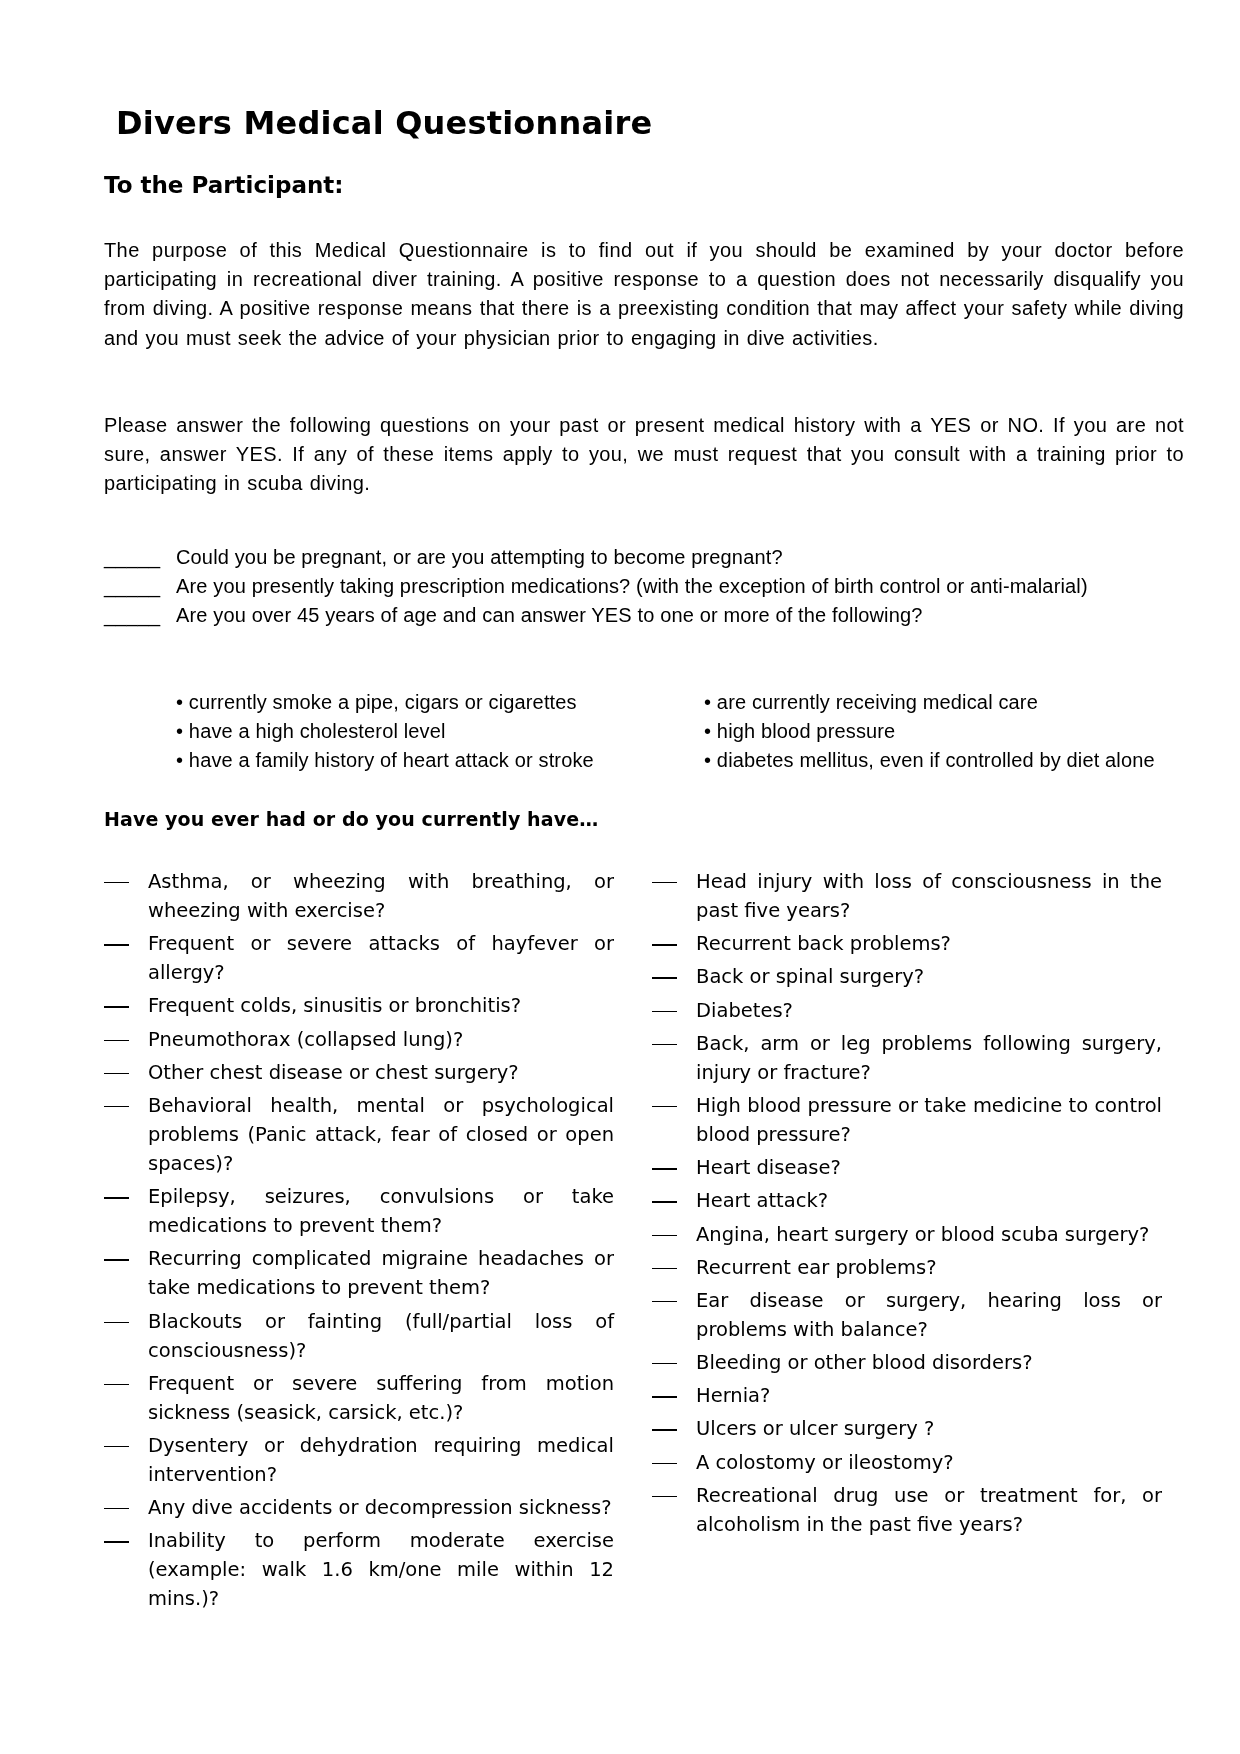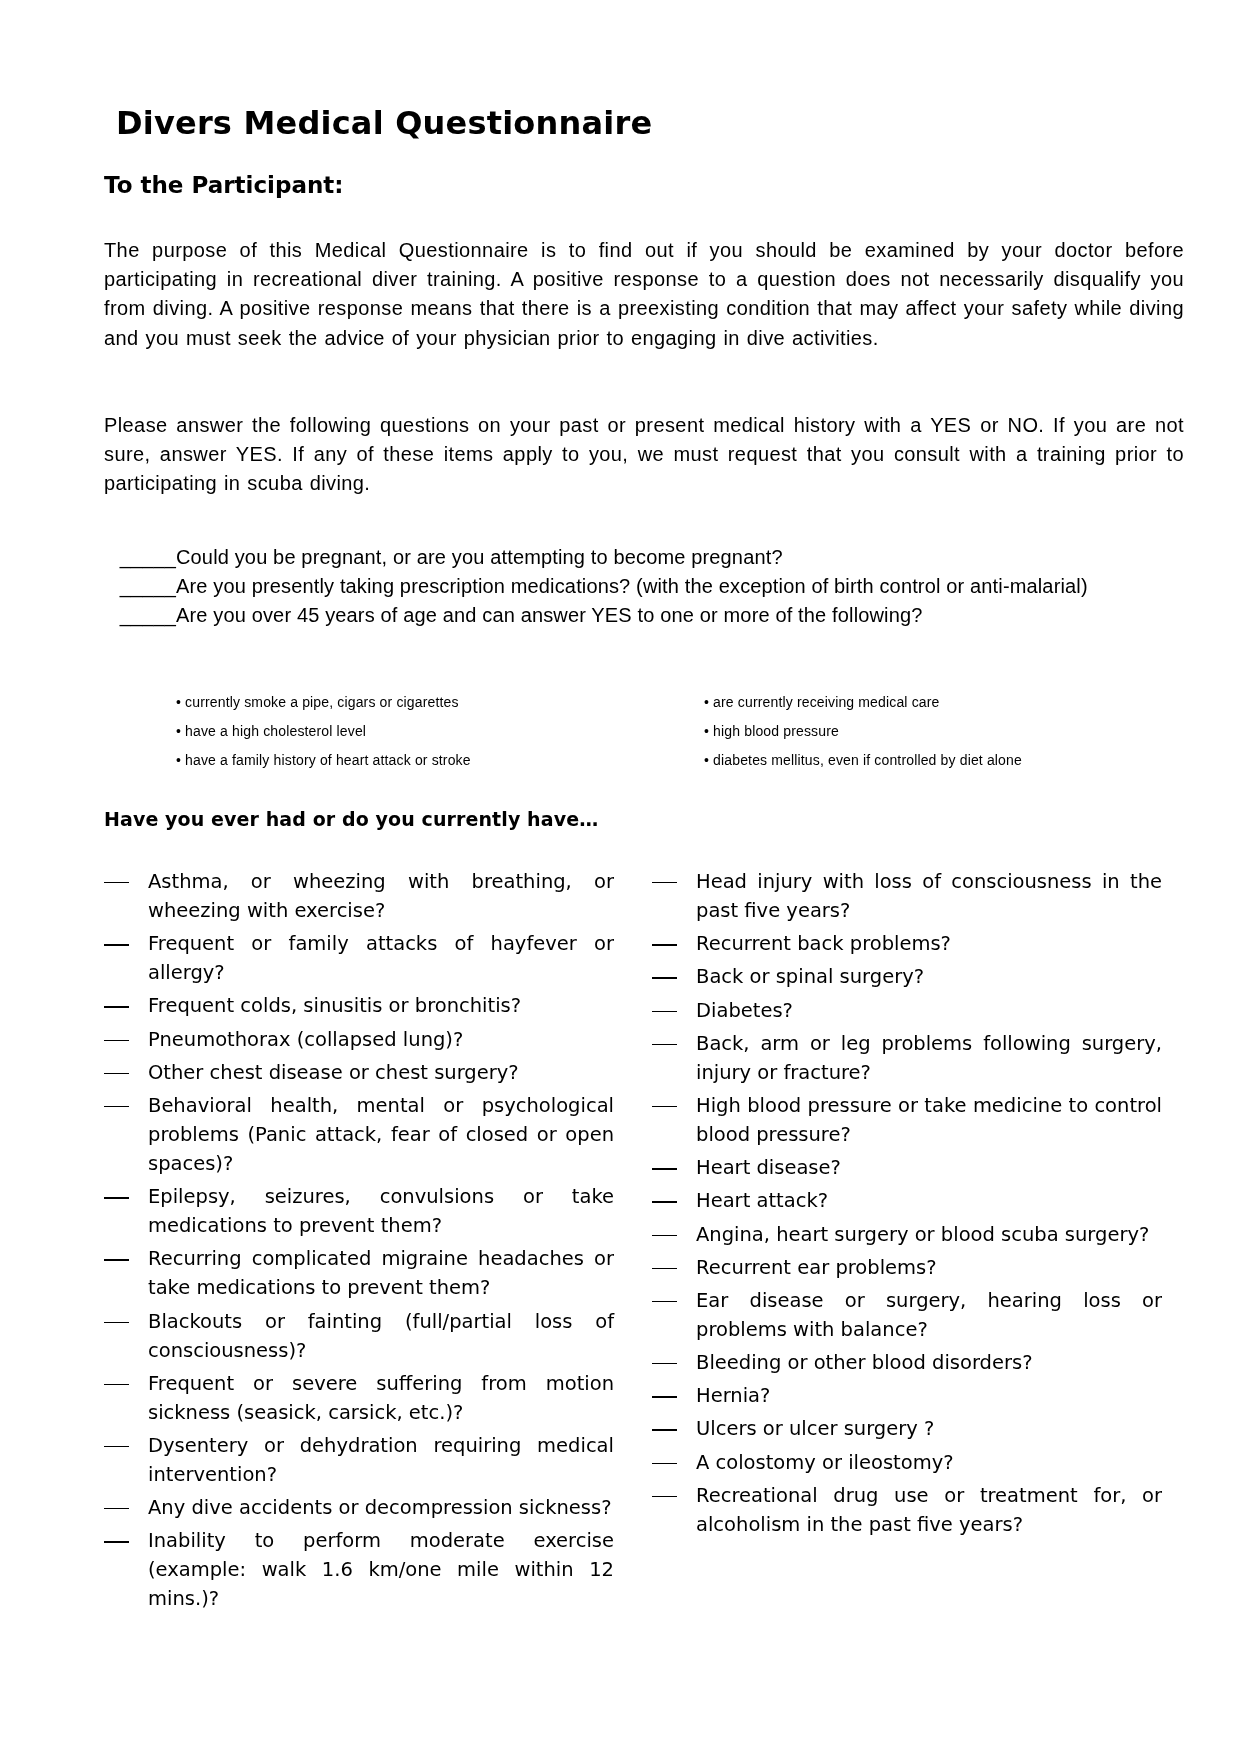--- a/index.html
+++ b/index.html
@@ -65,34 +65,33 @@
       letter-spacing: 0.15px;
     }
     .tq {
       display: flex;
       align-items: flex-start;
     }
     .tq-blank {
       width: 72px;
       flex: 0 0 72px;
       white-space: nowrap;
-      text-align: right;
     }
     .tq-text {
       flex: 1;
     }
 
     .bullets {
       position: absolute;
       top: 688px;
       left: 72px;
       width: 1008px;
       display: flex;
       font-family: "Liberation Sans", sans-serif;
-      font-size: 14px;
+      font-size: 20px;
       line-height: 29px;
       letter-spacing: 0.15px;
     }
     .bcol-left { width: 528px; }
     .bcol-right { width: 480px; }
     .bullet-item { display: block; }
 
     .have-heading {
       position: absolute;
       top: 808px;
@@ -186,21 +185,21 @@
   <h3 class="have-heading">Have you ever had or do you currently have…</h3>
 
   <div class="qcols">
     <div class="qcol qcol-left" id="qcol-left">
         <div class="qitem">
           <span class="qdash"></span>
           <span class="qtext">Asthma, or wheezing with breathing, or wheezing with exercise?</span>
         </div>
         <div class="qitem">
           <span class="qdash"></span>
-          <span class="qtext">Frequent or family attacks of hayfever or allergy?</span>
+          <span class="qtext">Frequent or severe attacks of hayfever or allergy?</span>
         </div>
         <div class="qitem">
           <span class="qdash"></span>
           <span class="qtext">Frequent colds, sinusitis or bronchitis?</span>
         </div>
         <div class="qitem">
           <span class="qdash"></span>
           <span class="qtext">Pneumothorax (collapsed lung)?</span>
         </div>
         <div class="qitem">

